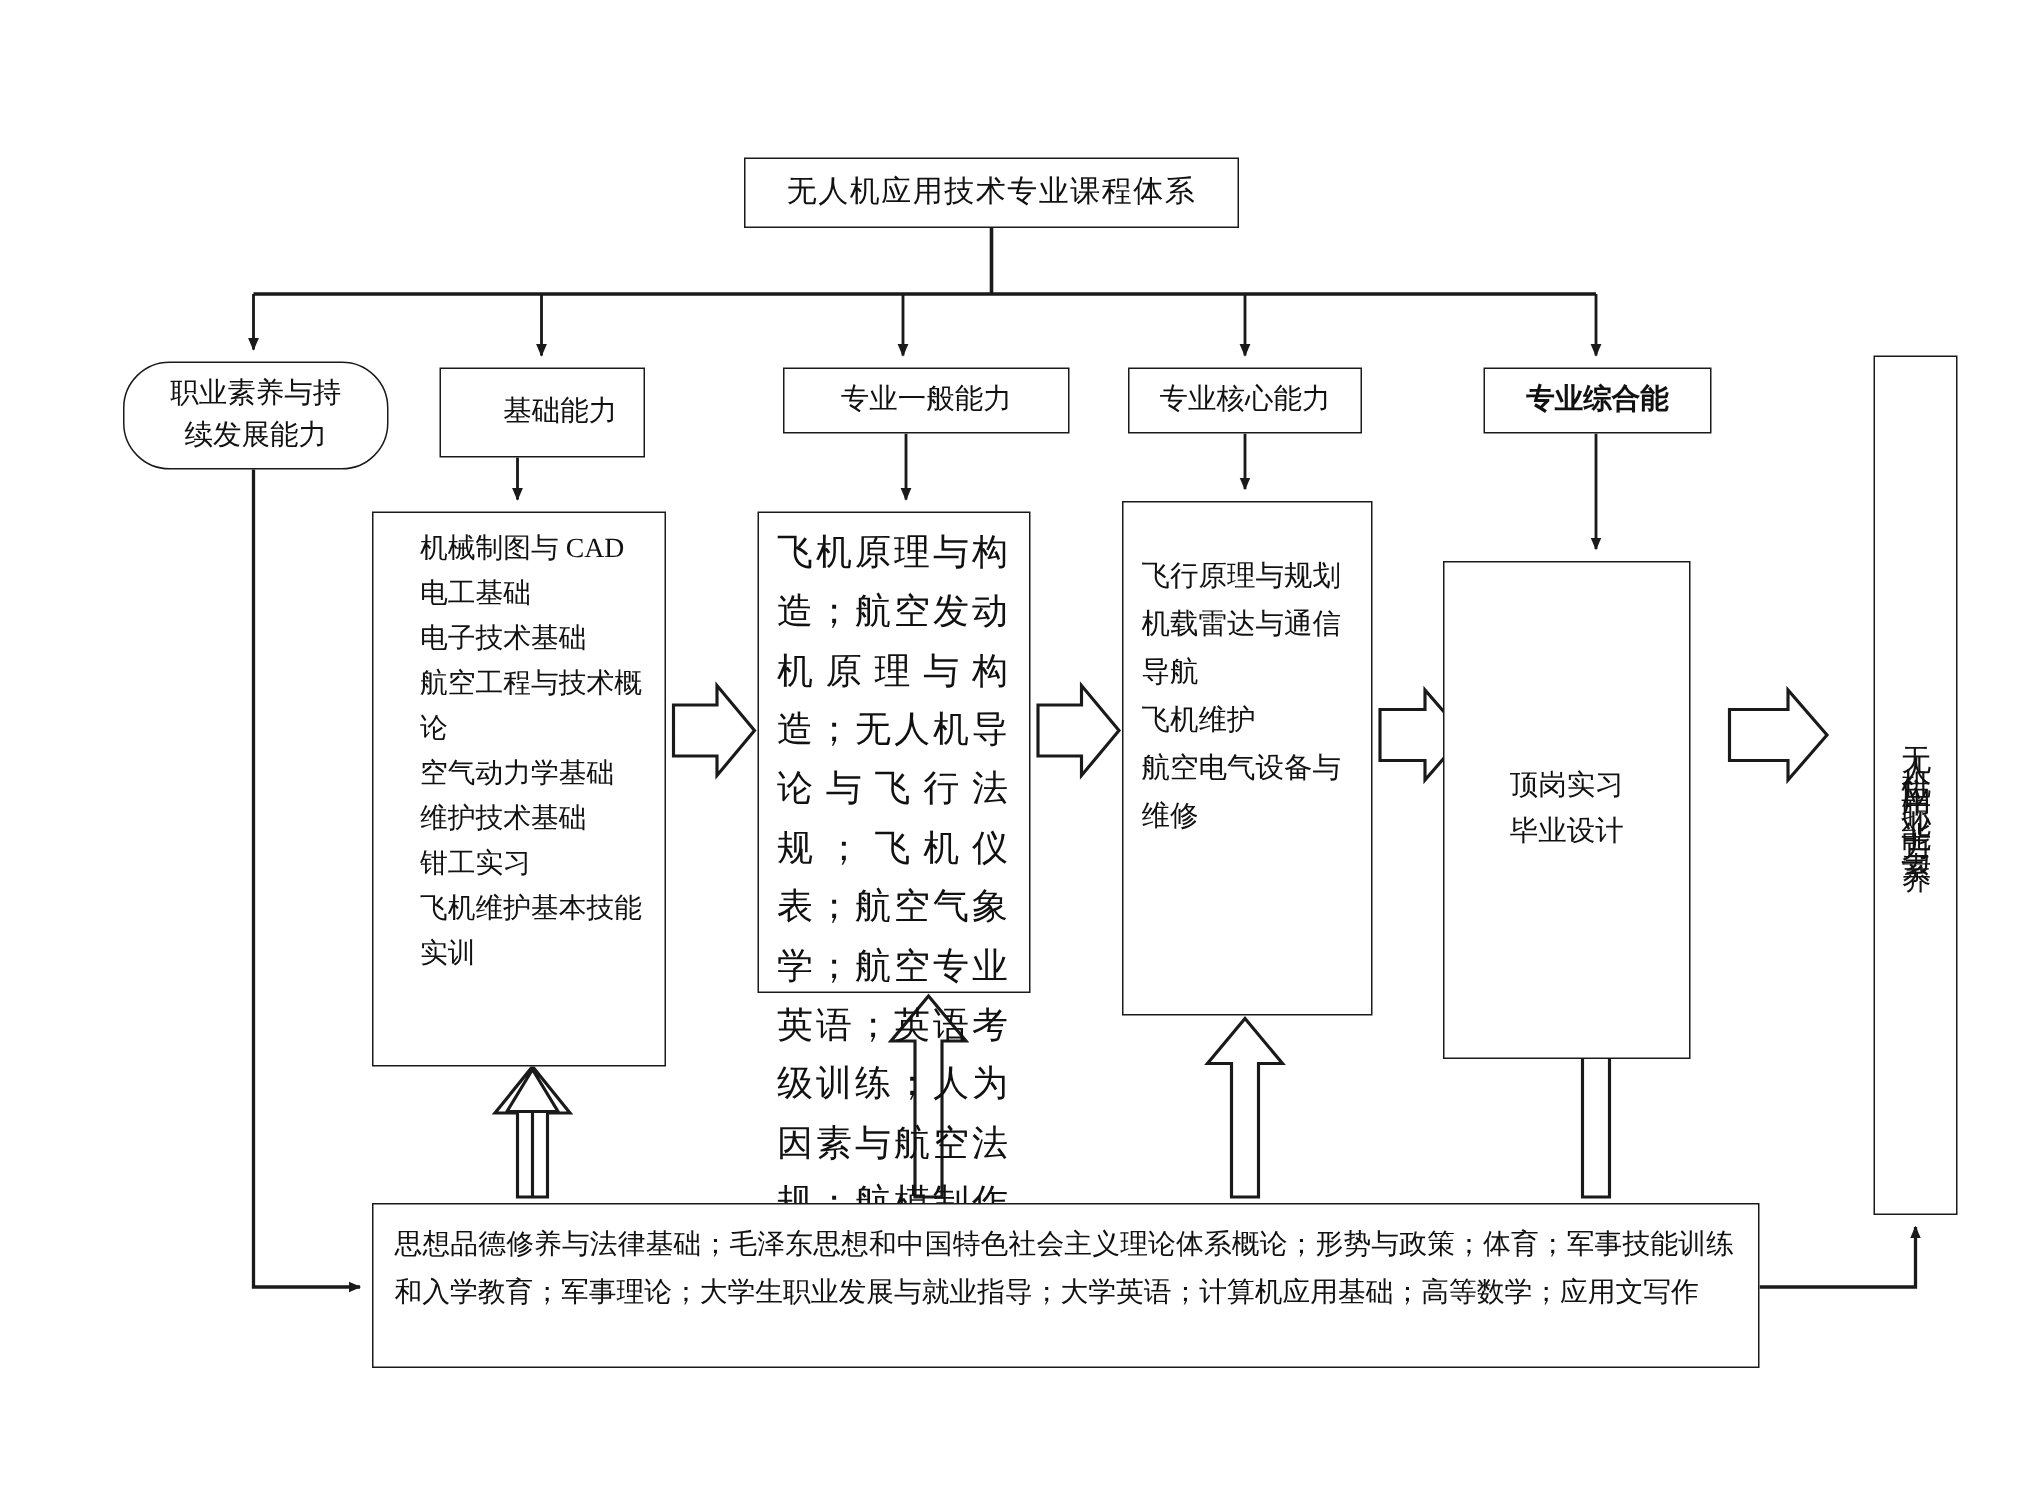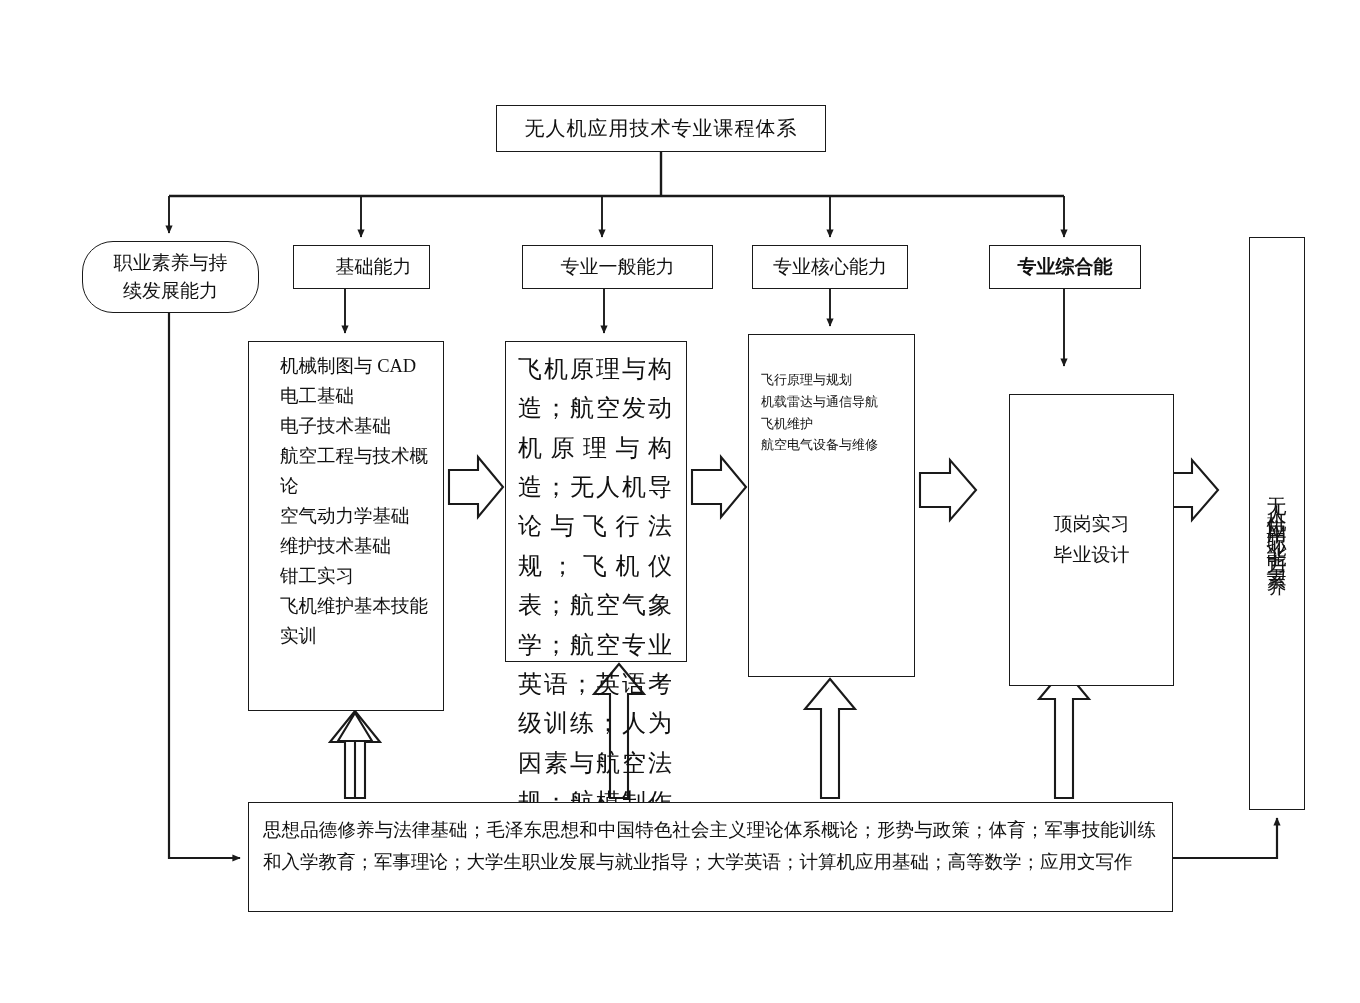--- a/index.html
+++ b/index.html
@@ -22,33 +22,33 @@
   }
   .box.center{align-items:center;justify-content:center;text-align:center;}
   .box.topleft{align-items:flex-start;justify-content:flex-start;}
   .lbl{line-height:1.45;}
 
   
   #title-box{left:496px;top:105px;width:330px;height:47px;font-size:20px;letter-spacing:1px;text-align:center;}
 
   
   #cap-0{left:82px;top:241px;width:177px;height:72px;font-size:19px;line-height:1.55;padding:0 6px;border-radius:31px;}
-  #cap-1{left:293px;top:245px;width:137px;height:44px;font-size:19px;padding-left:24px;}
+  #cap-1{left:293px;top:245px;width:137px;height:60px;font-size:19px;padding-left:24px;}
   #cap-2{left:522px;top:245px;width:191px;height:44px;font-size:19px;}
   #cap-3{left:752px;top:245px;width:156px;height:44px;font-size:19px;}
   #cap-4{left:989px;top:245px;width:152px;height:44px;font-size:19px;font-weight:bold;}
 
   
   #content-basic{left:248px;top:341px;width:196px;height:370px;font-size:18.5px;padding:10px 0 0 14px;}
   #content-basic .lbl{line-height:1.62;}
   #content-general{left:505px;top:341px;width:182px;height:321px;font-size:24px;padding:8px 14px 0 12px;}
   #content-general .lbl{line-height:1.64;text-align:justify;text-align-last:left;}
-  #content-core{left:748px;top:334px;width:167px;height:343px;font-size:13px;padding:34px 8px 11px 12px;}
+  #content-core{left:748px;top:334px;width:167px;height:343px;font-size:19px;padding:34px 8px 11px 12px;}
   #content-core .lbl{line-height:1.68;}
-  #content-comp{left:1009px;top:374px;width:165px;height:292px;font-size:19px;margin-top:20px;}
+  #content-comp{left:962px;top:374px;width:165px;height:332px;font-size:19px;}
   #content-comp .lbl{line-height:1.62;text-align:center;}
 
   
   #outcome-box{
     left:1249px;top:237px;width:56px;height:573px;
     font-size:20px;letter-spacing:2px;
     writing-mode:vertical-rl;text-orientation:upright;
     align-items:center;justify-content:center;
   }
   #outcome-box .lbl{line-height:1.0;letter-spacing:7px;}

